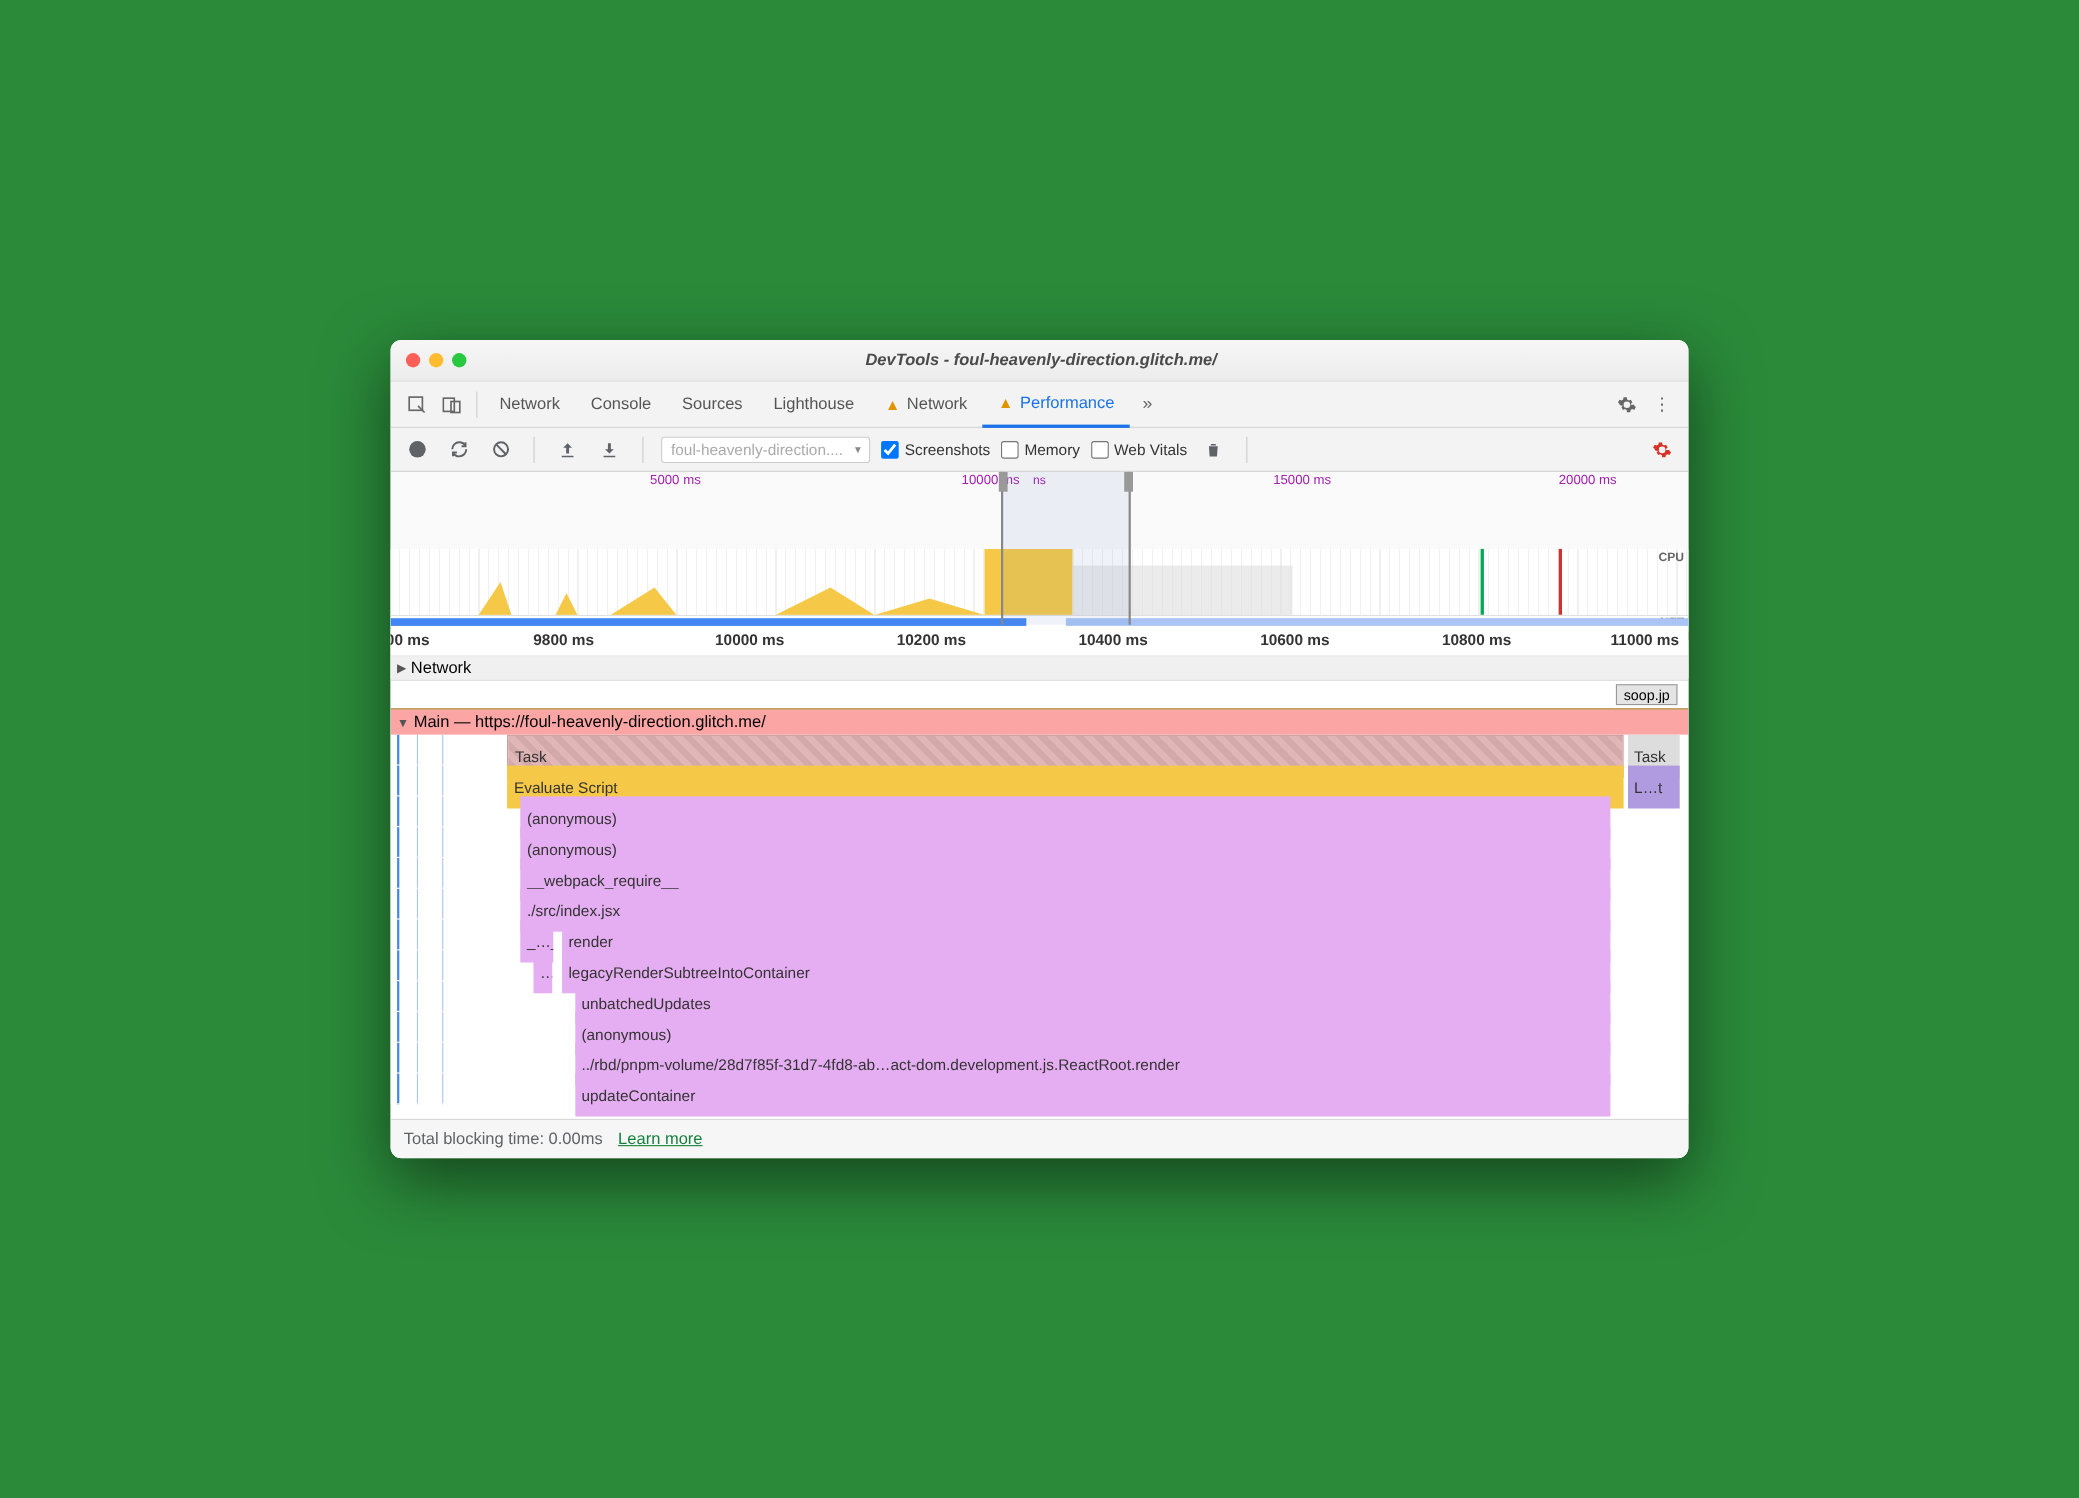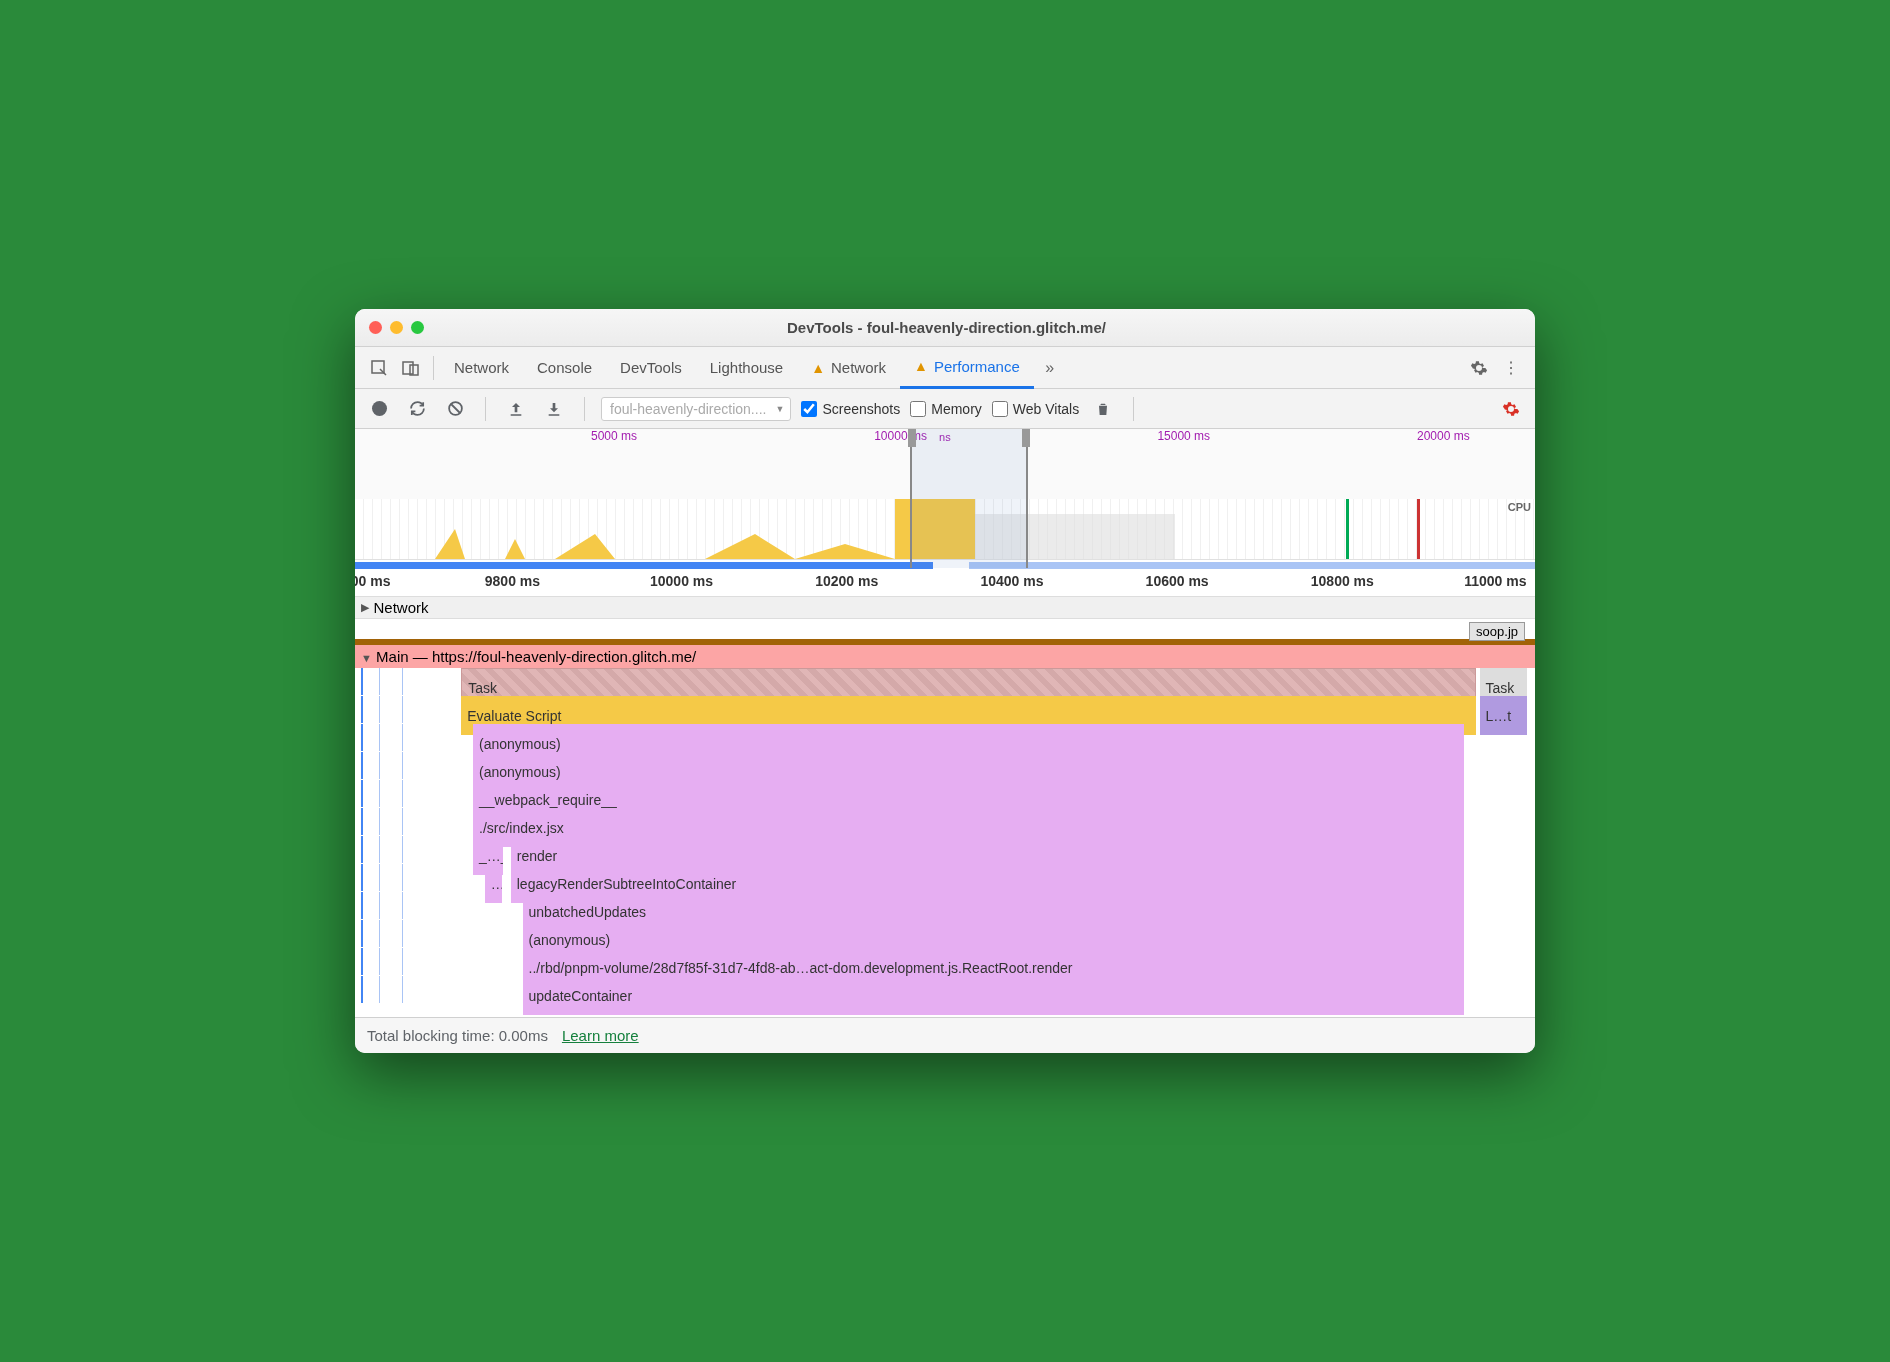--- a/index.html
+++ b/index.html
@@ -1,18 +1,18 @@
 <!DOCTYPE html>
 <html><head>
 <meta charset="utf-8">
 <style>
   * { box-sizing: border-box; margin: 0; padding: 0; font-family: -apple-system, BlinkMacSystemFont, "Segoe UI", sans-serif; }
   body { background: #2a8a3a; display: flex; align-items: center; justify-content: center; min-height: 100vh; padding: 40px; }
   .window { width: 1180px; background: #fff; border-radius: 10px; box-shadow: 0 20px 60px rgba(0,0,0,.5); overflow: hidden; }
-  .titlebar { height: 38px; background: linear-gradient(#f6f6f6,#ececec); display: flex; align-items: center; padding: 0 14px; border-bottom: 1px solid #d0d0d0; }
+  .titlebar { height: 38px; background: linear-gradient(#f6f6f6,#ececec); display: flex; align-items: center; padding: 0 14px; border-bottom: 1px solid #d0d0d0; font-style: italic; }
   .tl-dot { width: 13px; height: 13px; border-radius: 50%; margin-right: 8px; }
   .tl-dot.red { background: #ff5f57; }
   .tl-dot.yel { background: #febc2e; }
   .tl-dot.grn { background: #28c840; }
   .titlebar-title { flex: 1; text-align: center; font-size: 15px; font-weight: 600; color: #4a4a4a; margin-right: 60px; }
   .tabbar { height: 42px; display: flex; align-items: center; border-bottom: 1px solid #d0d0d0; padding: 0 8px; background: #f3f3f3; }
   .tb-iconbtn { width: 32px; height: 32px; display: flex; align-items: center; justify-content: center; color: #666; }
   .tb-sep { width: 1px; height: 24px; background: #ccc; margin: 0 6px; }
   .tab { padding: 0 14px; height: 42px; display: flex; align-items: center; font-size: 15px; color: #555; gap: 6px; }
   .tab.active { color: #1a73e8; border-bottom: 3px solid #1a73e8; font-weight: 500; }
@@ -35,21 +35,21 @@
   .filmstrip { height: 44px; display: flex; gap: 1px; background: #eee; overflow: hidden; border-top: 1px solid #ddd; }
   .fs-frame { width: 60px; background: linear-gradient(#8b5a3c 0 18%, #f5ebe0 18% 100%); position: relative; flex-shrink: 0; }
   .fs-frame.blank { background: #fff; }
   .ov-sel { position: absolute; top: 0; bottom: 0; background: rgba(100,140,200,.1); border-left: 2px solid #888; border-right: 2px solid #888; }
   .ov-sel-handle { position: absolute; top: 0; width: 8px; height: 18px; background: #999; }
   .detail-ruler { height: 28px; background: #fff; display: flex; font-size: 14px; color: #333; border-bottom: 1px solid #ddd; position: relative; font-weight: 600; }
   .detail-ruler span { position: absolute; top: 4px; }
   .tracks { background: #fff; height: 420px; overflow: hidden; position: relative; }
   .track-hdr { padding: 2px 6px; font-size: 15px; display: flex; align-items: center; gap: 4px; background: #f0f0f0; border-bottom: 1px solid #ddd; }
   .track-hdr .tri { font-size: 11px; color: #555; }
-  .net-track { height: 26px; position: relative; background: #fff; border-bottom: 6px solid #a16207; }
+  .net-track { height: 26px; position: relative; background: #fff; border-bottom: 1px solid #a16207; }
   .net-chip { position: absolute; right: 10px; top: 3px; font-size: 13px; background: #e4e4e4; padding: 1px 6px; border: 1px solid #999; }
   .main-hdr { padding: 3px 6px; font-size: 15px; background: #fca5a5; }
   .flame { position: relative; background: #fff; margin-left: 0; }
   .frow { height: 28px; position: relative; border-bottom: 1px solid #fff; }
   .fbar { position: absolute; top: 0; height: 39px; display: flex; align-items: center; padding: 0 6px; font-size: 14px; color: #333; overflow: hidden; white-space: nowrap; }
   .c-task { background: #d8b8b8; background: repeating-linear-gradient(45deg,#e0b6b6 0,#e0b6b6 6px,#d4a9a9 6px,#d4a9a9 12px); border: 1px solid #c99; }
   .c-task2 { background: #ddd; }
   .c-script { background: #f5c947; }
   .c-layout { background: #b09ae0; }
   .c-fn { background: #e6aef2; }
@@ -78,21 +78,21 @@
       </div>
     <div class="tb-iconbtn">
         <svg width="18" height="18" viewBox="0 0 18 18" fill="none" stroke="currentColor" stroke-width="1.5">
           <rect x="1" y="3" width="10" height="12"></rect>
           <rect x="8" y="6" width="8" height="10"></rect>
         </svg>
       </div>
     <div class="tb-sep"></div>
     <div class="tab">Network</div>
     <div class="tab">Console</div>
-    <div class="tab">DevTools</div>
+    <div class="tab">Sources</div>
     <div class="tab">Lighthouse</div>
     <div class="tab">
         <span class="warn">▲</span>
         <span>Network</span>
       </div>
     <div class="tab active">
         <span class="warn">▲</span>
         <span>Performance</span>
       </div>
     <div class="tb-iconbtn">»</div>

